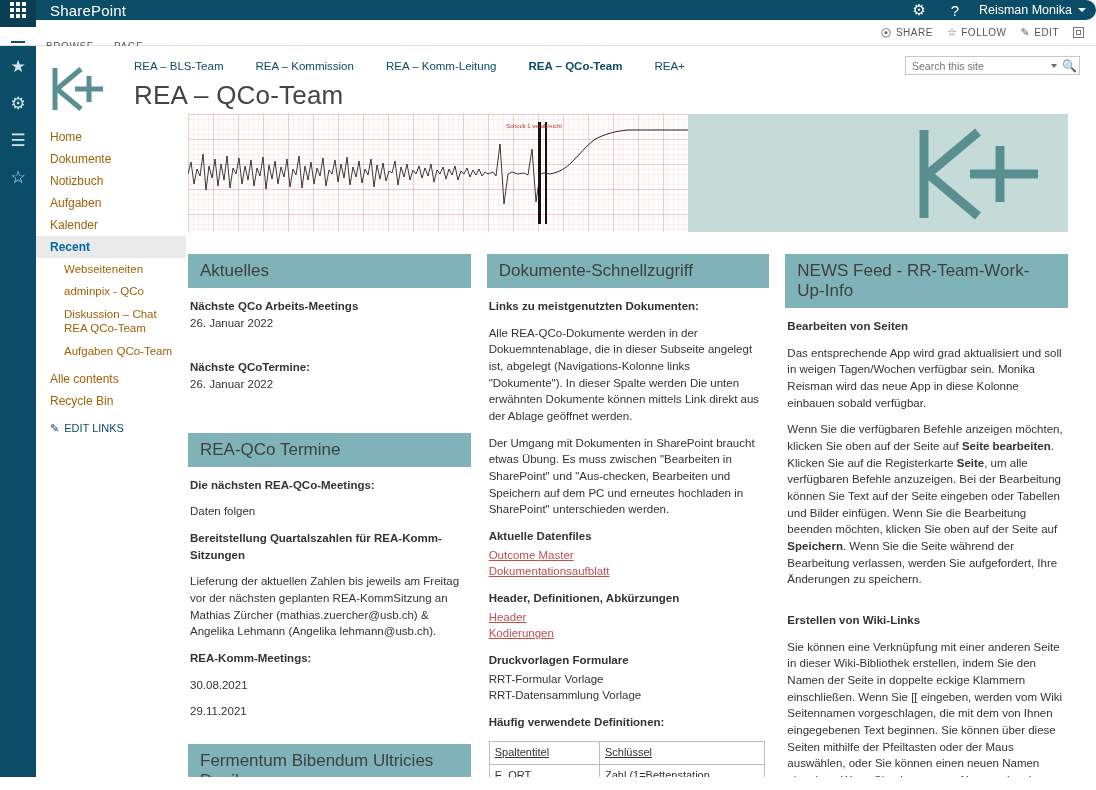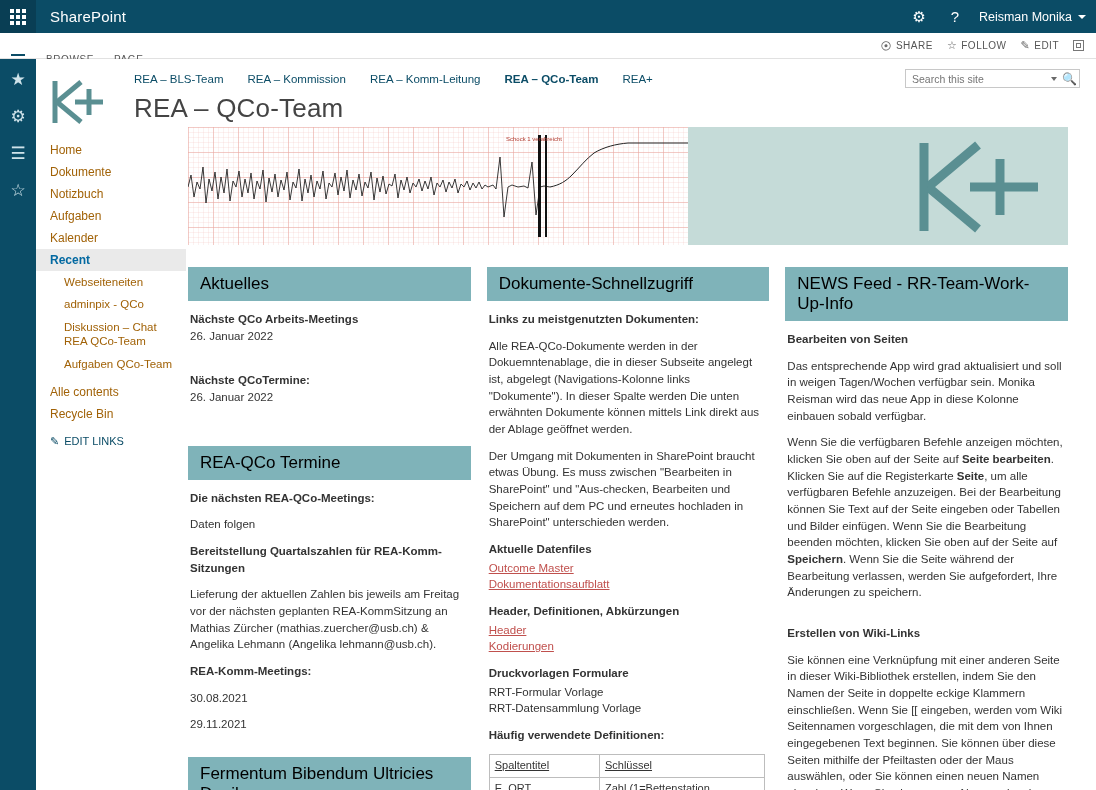--- a/index.html
+++ b/index.html
@@ -5,23 +5,24 @@
   * { box-sizing: border-box; }
   html, body {
     margin: 0; padding: 0;
     width: 1096px; height: 790px;
     overflow: hidden;
     font-family: "Liberation Sans", sans-serif;
     background: #fff;
   }
   
   .suitebar {
-    height: 33px; background: #0b4c66; color: #fff;
+    height: 20px; background: #0b4c66; color: #fff;
     display: flex; align-items: center;
     font-size: 13px;
+    border-radius: 13px;
   }
   .waffle {
     width: 36px; height: 33px; display: flex; align-items: center; justify-content: center;
     background: #093e54;
   }
   .waffle-grid { display: grid; grid-template-columns: repeat(3, 4px); grid-template-rows: repeat(3, 4px); gap: 2px; }
   .waffle-grid i { display: block; width: 4px; height: 4px; background: #fff; }
   .suite-title { margin-left: 14px; font-size: 15px; letter-spacing: .2px; }
   .suite-right { margin-left: auto; display: flex; align-items: center; }
   .suite-right .sb-icon {
@@ -58,21 +59,21 @@
   .content { flex: 1; display: flex; flex-direction: column; background: #fff; }
 
   
   .sitehead { display: flex; padding: 10px 0 0 0; }
   .logo {
     width: 86px; min-width: 86px; display: flex; align-items: flex-start; justify-content: center;
     padding-top: 10px;
   }
   .logo svg { display: block; }
   .sitehead-main { flex: 1; padding-right: 16px; position: relative; }
-  .topnav { display: flex; align-items: center; font-size: 11.5px; color: #0b4c66; gap: 0; height: 20px; }
+  .topnav { display: flex; align-items: center; font-size: 11.5px; color: #0b4c66; gap: 8px; height: 20px; }
   .topnav .tn { padding: 0 12px; white-space: nowrap; }
   .topnav .tn.active { font-weight: bold; color: #0b4c66; }
   .site-title { font-size: 26px; color: #444; font-weight: normal; padding: 4px 0 0 12px; letter-spacing: .2px; }
   .searchbox {
     position: absolute; right: 16px; top: 0; width: 175px; height: 19px;
     border: 1px solid #c8c8c8; background: #fff; display: flex; align-items: center;
     font-size: 10.5px; color: #888; padding: 0 4px;
   }
   .searchbox input {
     border: 0; outline: 0; flex: 1; font-size: 10.5px; color: #555; font-family: "Liberation Sans", sans-serif;
@@ -95,21 +96,21 @@
   
   .banner { height: 118px; display: flex; margin-top: 2px; }
   .ecg { flex: 1; background: #fff; position: relative; overflow: hidden; }
   .banner-logo { width: 380px; background: #c5dbd8; position: relative; }
   .banner-logo svg { position: absolute; right: 22px; top: 10px; }
 
   
   .columns { display: flex; gap: 16px; margin-top: 22px; }
   .col { flex: 1; min-width: 0; }
   .wp-title {
-    color: #000000; font-size: 17px; padding: 7px 12px; font-weight: normal;
+    color: #404040; font-size: 17px; padding: 7px 12px; font-weight: normal;
   }
   .wp-title.teal  { background: #7fb3b9; }
   .wp-title.teal2 { background: #7fb3b9; }
   .wp-body { padding: 10px 4px 0 2px; font-size: 11.5px; color: #333; line-height: 1.45; }
   .wp-body p { margin: 0 0 10px 0; }
   .b { font-weight: bold; }
   .lnk { color: #c0504d; margin-top: 16px; }
   table.defs { border-collapse: collapse; width: 100%; margin-top: 4px; font-size: 11px; }
   table.defs th, table.defs td { border: 1px solid #bdbdbd; padding: 3px 5px; vertical-align: top; text-align: left; font-weight: normal; }
   table.defs th { text-decoration: underline; font-weight: normal; }

